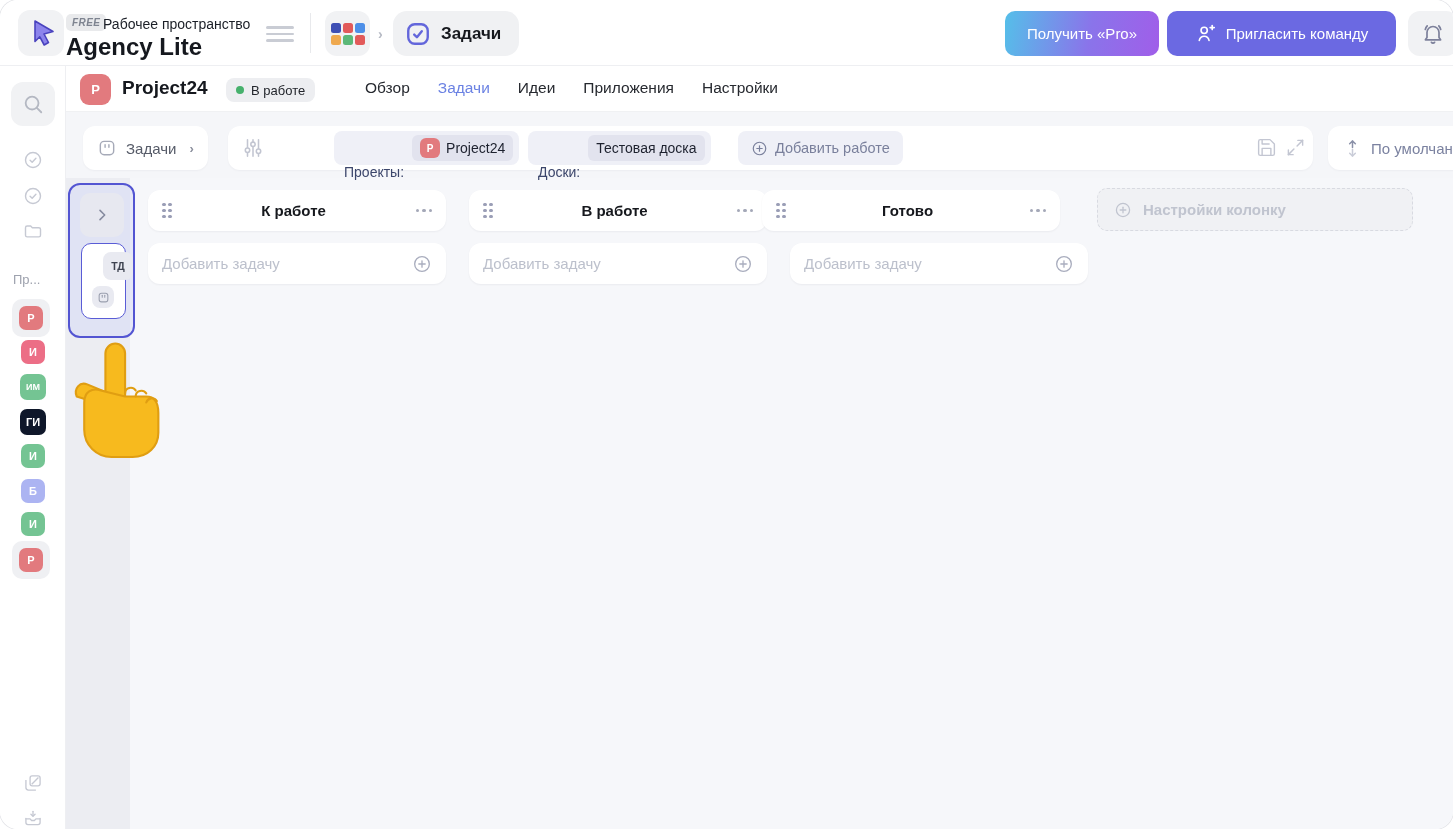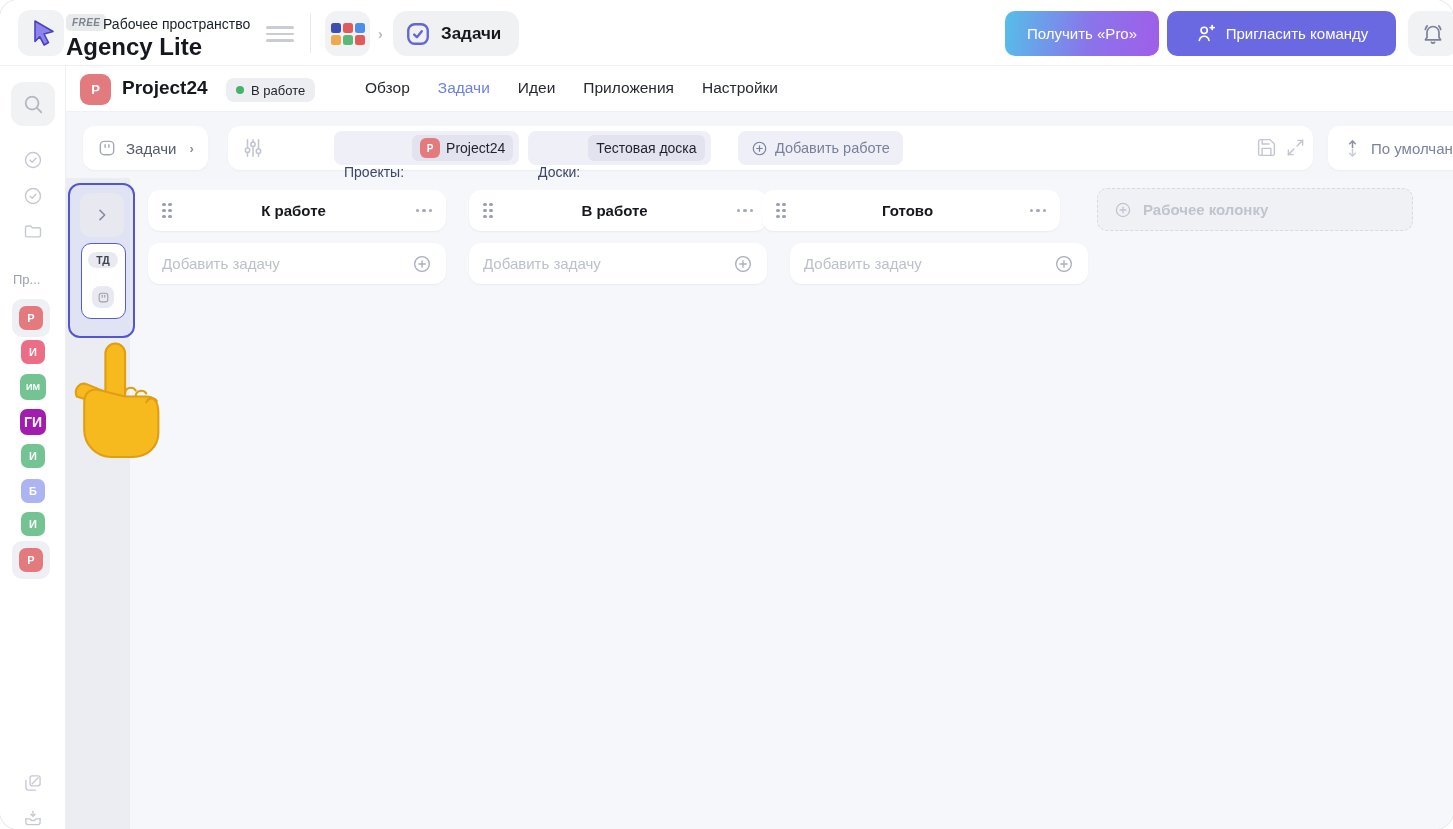--- a/index.html
+++ b/index.html
@@ -167,21 +167,21 @@
         <path d="M3 8a2 2 0 0 1 2-2h4.2l2 2H19a2 2 0 0 1 2 2v7a2 2 0 0 1-2 2H5a2 2 0 0 1-2-2z"></path>
       </svg>
     </div>
     <span class="abs side-label" style="left:13px;top:206px;">Пр...</span>
 
     <div class="abs avatar-holder" style="left:12px;top:233px;width:38px;height:38px;">
       <div class="avatar" style="width: 24px; height: 24px; font-size: 11px; background: rgb(226, 122, 126);">Р</div>
     </div>
     <div class="abs avatar" style="left: 21px; top: 274px; width: 24px; height: 24px; font-size: 11px; background: rgb(236, 110, 134);">И</div>
     <div class="abs avatar" style="left: 20px; top: 308px; width: 26px; height: 26px; font-size: 9px; background: rgb(116, 196, 147);">ИМ</div>
-    <div class="abs avatar" style="left: 20px; top: 343px; width: 26px; height: 26px; font-size: 14px; background: #a21caf;">ГИ</div>
+    <div class="abs avatar" style="left: 20px; top: 343px; width: 26px; height: 26px; font-size: 11px; background: #0f172a;">ГИ</div>
     <div class="abs avatar" style="left: 21px; top: 378px; width: 24px; height: 24px; font-size: 11px; background: rgb(116, 196, 147);">И</div>
     <div class="abs avatar" style="left: 21px; top: 413px; width: 24px; height: 24px; font-size: 11px; background: rgb(172, 180, 242);">Б</div>
     <div class="abs avatar" style="left: 21px; top: 446px; width: 24px; height: 24px; font-size: 11px; background: rgb(116, 196, 147);">И</div>
     <div class="abs avatar-holder" style="left:12px;top:475px;width:38px;height:38px;">
       <div class="avatar" style="width: 24px; height: 24px; font-size: 11px; background: rgb(226, 122, 126);">Р</div>
     </div>
 
     <div class="abs side-ic" style="left:23px;top:707px;">
       <svg width="20" height="20" viewBox="0 0 24 24" fill="none" stroke="currentColor" stroke-width="1.6" stroke-linejoin="round">
         <rect x="8.5" y="3.5" width="12" height="12" rx="2.5"></rect>
@@ -291,21 +291,21 @@
   <div id="board" class="abs">
     <div id="panel-strip" class="abs"></div>
 
     <div id="collapsed-panel" class="abs">
       <div class="abs panel-btn" style="left:10px;top:8px;width:44px;height:44px;">
         <svg width="16" height="16" viewBox="0 0 24 24" fill="none" stroke="currentColor" stroke-width="2.4" stroke-linecap="round" stroke-linejoin="round">
           <polyline points="9 5 16 12 9 19"></polyline>
         </svg>
       </div>
       <div class="abs panel-inner" style="left:11px;top:58px;width:45px;height:76px;">
-        <div class="abs mini-badge" style="left:6px;top:8px;width:30px;height:16px;">ТД</div>
+        <div class="abs mini-badge" style="left:21px;top:8px;width:30px;height:28px;">ТД</div>
         <div class="abs mini-badge" style="left:10px;top:42px;width:22px;height:22px;">
           <svg width="13" height="13" viewBox="0 0 24 24" fill="none" stroke="#9BA0AF" stroke-width="2" stroke-linecap="round">
             <rect x="4" y="4" width="16" height="16" rx="4.5"></rect>
             <line x1="9.7" y1="8" x2="9.7" y2="11.5"></line>
               <line x1="14.3" y1="8" x2="14.3" y2="11.5"></line>
           </svg>
         </div>
       </div>
     </div>
 
@@ -392,17 +392,17 @@
           <line x1="8.2" y1="12" x2="15.8" y2="12"></line>
       </svg>
     </div>
 
     <div class="abs add-col" style="left:1031px;top:10px;width:316px;">
       <svg width="18" height="18" viewBox="0 0 24 24" fill="none" stroke="#C0C4CF" stroke-width="1.7" stroke-linecap="round">
         <circle cx="12" cy="12" r="8.8"></circle>
           <line x1="12" y1="8.2" x2="12" y2="15.8"></line>
           <line x1="8.2" y1="12" x2="15.8" y2="12"></line>
       </svg>
-      <span>Рабочее колонку</span>
+      <span>Настройки колонку</span>
     </div>
   </div>
 
 </div>
 
 </body></html>

